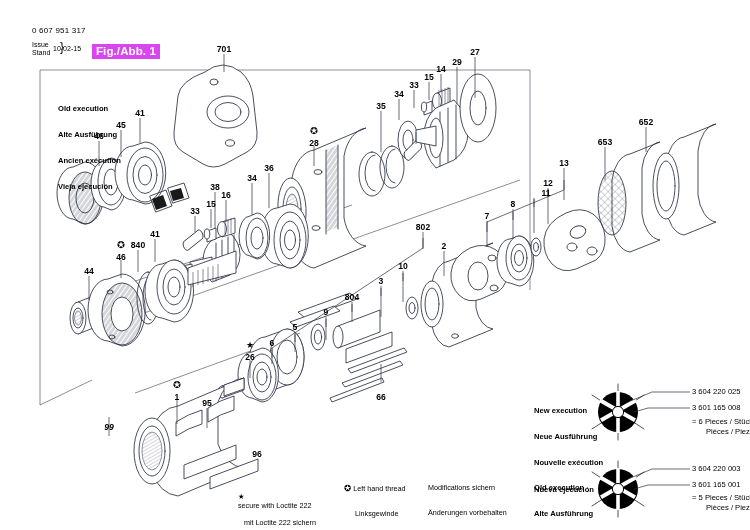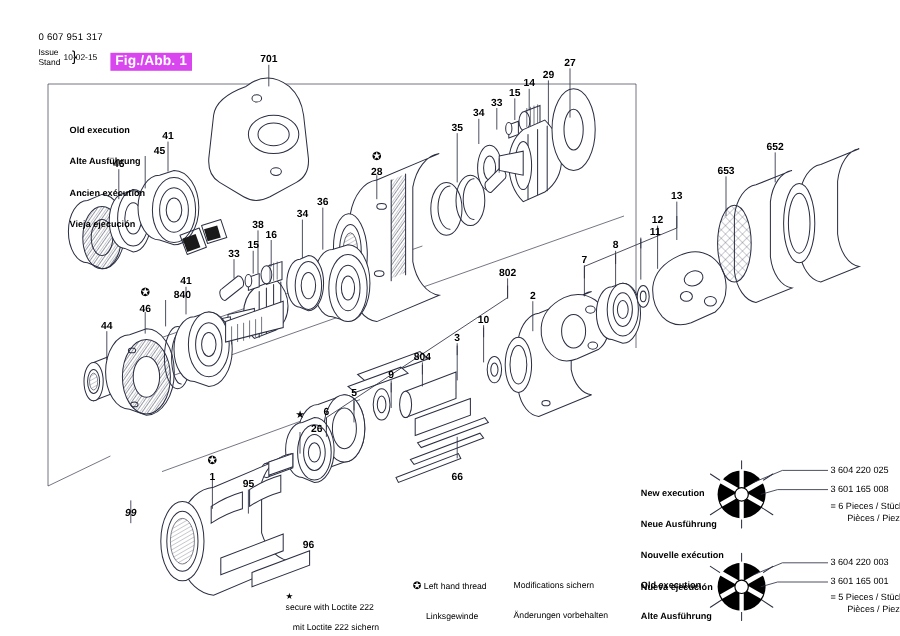--- a/index.html
+++ b/index.html
@@ -445,59 +445,59 @@
 <div class="txt foot" style="left:428px;top:467px;">
   <div>Modifications sichern</div>
   <div>Änderungen vorbehalten</div>
   
   
 </div>
 
 <div id="callout-layer">
       <div class="callout" style="left: 224px; top: 44px;">701</div>
       <div class="callout" style="left: 99px; top: 131px;">46</div>
-      <div class="callout" style="left: 133px; top: 120px;">45</div>
+      <div class="callout" style="left: 121px; top: 120px;">45</div>
       <div class="callout" style="left: 140px; top: 108px;">41</div>
       <div class="sym" style="left: 314px; top: 126px; font-size: 9.5px; line-height: 9.5px;">✪</div>
       <div class="callout" style="left: 314px; top: 138px;">28</div>
       <div class="callout" style="left: 381px; top: 101px;">35</div>
       <div class="callout" style="left: 399px; top: 89px;">34</div>
       <div class="callout" style="left: 414px; top: 80px;">33</div>
       <div class="callout" style="left: 429px; top: 72px;">15</div>
       <div class="callout" style="left: 441px; top: 64px;">14</div>
       <div class="callout" style="left: 457px; top: 57px;">29</div>
       <div class="callout" style="left: 475px; top: 47px;">27</div>
       <div class="callout" style="left: 269px; top: 163px;">36</div>
       <div class="callout" style="left: 252px; top: 173px;">34</div>
       <div class="callout" style="left: 215px; top: 182px;">38</div>
       <div class="callout" style="left: 226px; top: 190px;">16</div>
       <div class="callout" style="left: 211px; top: 199px;">15</div>
       <div class="callout" style="left: 195px; top: 206px;">33</div>
       <div class="callout" style="left: 89px; top: 266px;">44</div>
       <div class="sym" style="left: 121px; top: 240px; font-size: 9.5px; line-height: 9.5px;">✪</div>
       <div class="callout" style="left: 121px; top: 252px;">46</div>
-      <div class="callout" style="left: 152px; top: 240px;">840</div>
+      <div class="callout" style="left: 138px; top: 240px;">840</div>
       <div class="callout" style="left: 155px; top: 229px;">41</div>
       <div class="callout" style="left: 564px; top: 158px;">13</div>
       <div class="callout" style="left: 548px; top: 178px;">12</div>
       <div class="callout" style="left: 534px; top: 188px; padding-left: 24px;">11</div>
       <div class="callout" style="left: 513px; top: 199px;">8</div>
       <div class="callout" style="left: 487px; top: 211px;">7</div>
       <div class="callout" style="left: 646px; top: 117px;">652</div>
       <div class="callout" style="left: 605px; top: 137px;">653</div>
       <div class="callout" style="left: 423px; top: 222px;">802</div>
       <div class="callout" style="left: 444px; top: 241px;">2</div>
       <div class="callout" style="left: 403px; top: 261px;">10</div>
       <div class="callout" style="left: 381px; top: 276px;">3</div>
       <div class="callout" style="left: 352px; top: 292px;">804</div>
       <div class="callout" style="left: 326px; top: 307px;">9</div>
       <div class="callout" style="left: 295px; top: 322px;">5</div>
       <div class="callout" style="left: 272px; top: 338px;">6</div>
       <div class="sym" style="left: 250px; top: 341px; font-size: 9px; line-height: 9px;">★</div>
-      <div class="callout" style="left: 264px; top: 352px;">26</div>
+      <div class="callout" style="left: 250px; top: 352px;">26</div>
       <div class="callout" style="left: 381px; top: 392px;">66</div>
       <div class="sym" style="left: 177px; top: 380px; font-size: 9.5px; line-height: 9.5px;">✪</div>
       <div class="callout" style="left: 177px; top: 392px;">1</div>
       <div class="callout" style="left: 207px; top: 398px;">95</div>
       <div class="callout" style="left: 109px; top: 422px; font-style: italic;">99</div>
       <div class="callout" style="left: 257px; top: 449px;">96</div>
     </div>
 
 </div>
 

